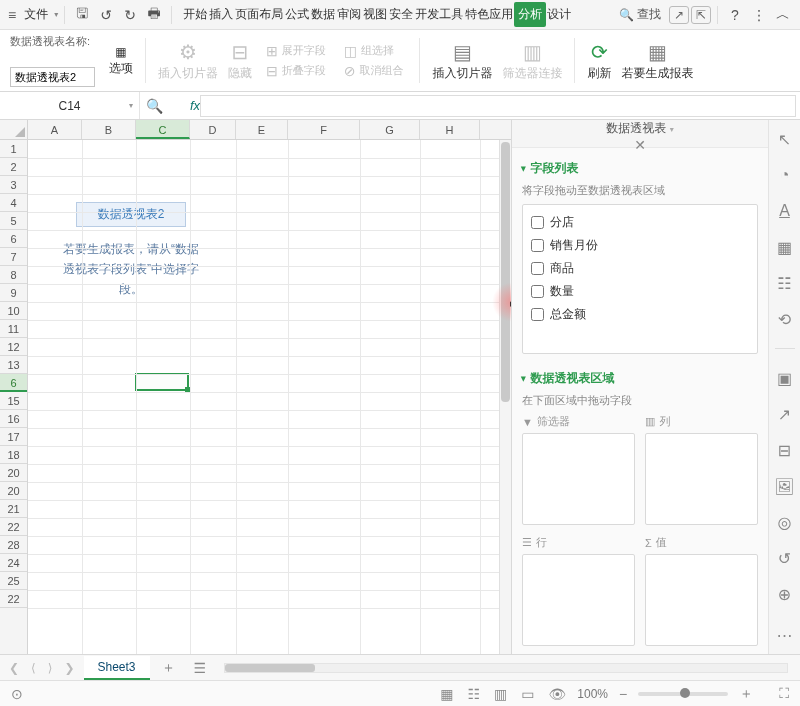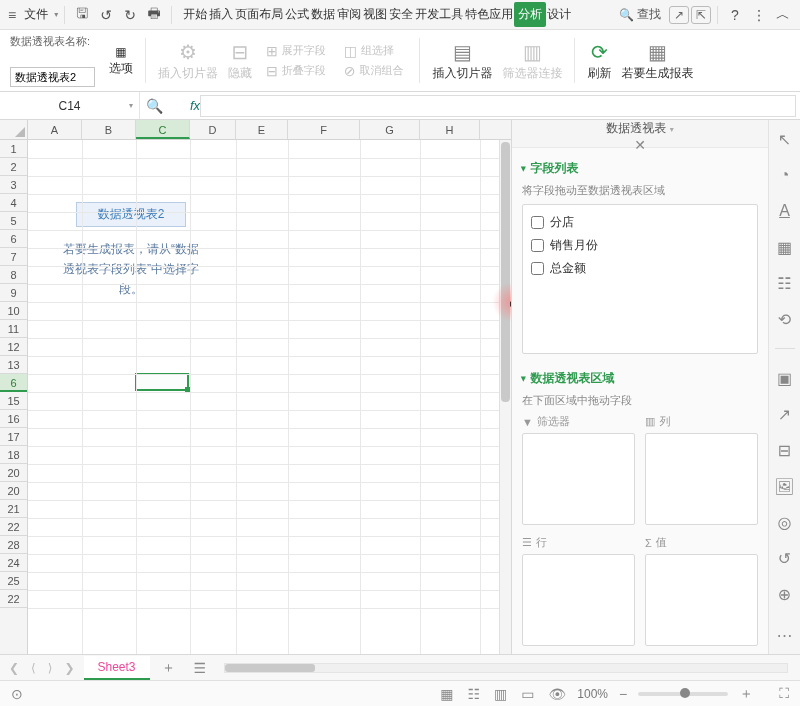--- a/index.html
+++ b/index.html
@@ -82,21 +82,21 @@
 
 
 .sidebar { position:absolute; top:120px; right:0; bottom:52px; width:32px; background:#f5f5f5; border-left:1px solid #e3e3e3; display:flex; flex-direction:column; align-items:center; padding-top:10px; gap:18px;}
 .sidebar .sico { width:18px; height:18px; color:#888; font-size:16px; display:flex; align-items:center; justify-content:center;}
 .sidebar .sico.divider { height:1px; width:20px; background:#ddd; margin:2px 0;}
 .main { right:32px; }
 
 
 .sheettabs { position:absolute; bottom:26px; left:0; right:0; height:26px; border-top:1px solid #d9d9d9; background:#f7f7f7; display:flex; align-items:center; padding:0 6px; gap:6px;}
 .sheettabs .nav { color:#bbb; font-size:12px; padding:0 3px;}
-.sheettabs .tab { padding:4px 14px; font-size:12px; color:#ec4899; border-bottom:2px solid #2e9b4f; background:#fff;}
+.sheettabs .tab { padding:4px 14px; font-size:12px; color:#0c4a6e; border-bottom:2px solid #2e9b4f; background:#fff;}
 .sheettabs .add { color:#888; padding:0 6px; font-size:14px;}
 .sheettabs .hscroll { flex:1; height:10px; margin:0 6px; background:#f0f0f0; position:relative; border:1px solid #e4e4e4;}
 .sheettabs .hscroll .th { position:absolute; left:0; top:0; bottom:0; width:90px; background:#c9c9c9; border-radius:3px;}
 
 
 .statusbar { position:absolute; bottom:0; left:0; right:0; height:26px; border-top:1px solid #e0e0e0; background:#fafafa; display:flex; align-items:center; padding:0 8px; gap:8px; color:#777;}
 .statusbar .spacer { flex:1;}
 .statusbar .view-ico { font-size:14px; color:#888; padding:0 3px;}
 .statusbar .zoom-track { width:90px; height:4px; background:#ddd; position:relative; border-radius:2px;}
 .statusbar .zoom-track .knob { position:absolute; left:42px; top:-4px; width:10px; height:10px; background:#888; border-radius:50%;}
@@ -310,20 +310,28 @@
           <label class="field-item">
             <input type="checkbox" style="">
             <span>分店</span>
           </label>
           <label class="field-item">
             <input type="checkbox" style="">
             <span>销售月份</span>
           </label>
           <label class="field-item">
             <input type="checkbox" style="">
+            <span>商品</span>
+          </label>
+          <label class="field-item">
+            <input type="checkbox" style="">
+            <span>数量</span>
+          </label>
+          <label class="field-item">
+            <input type="checkbox" style="">
             <span>总金额</span>
           </label>
         </div>
 
       <div class="sec-title" style="margin-top:16px;">数据透视表区域</div>
       <div class="hint">在下面区域中拖动字段</div>
       <div class="areas">
         <div class="area-cell">
           <div class="area-head">
               <span>▼</span>

